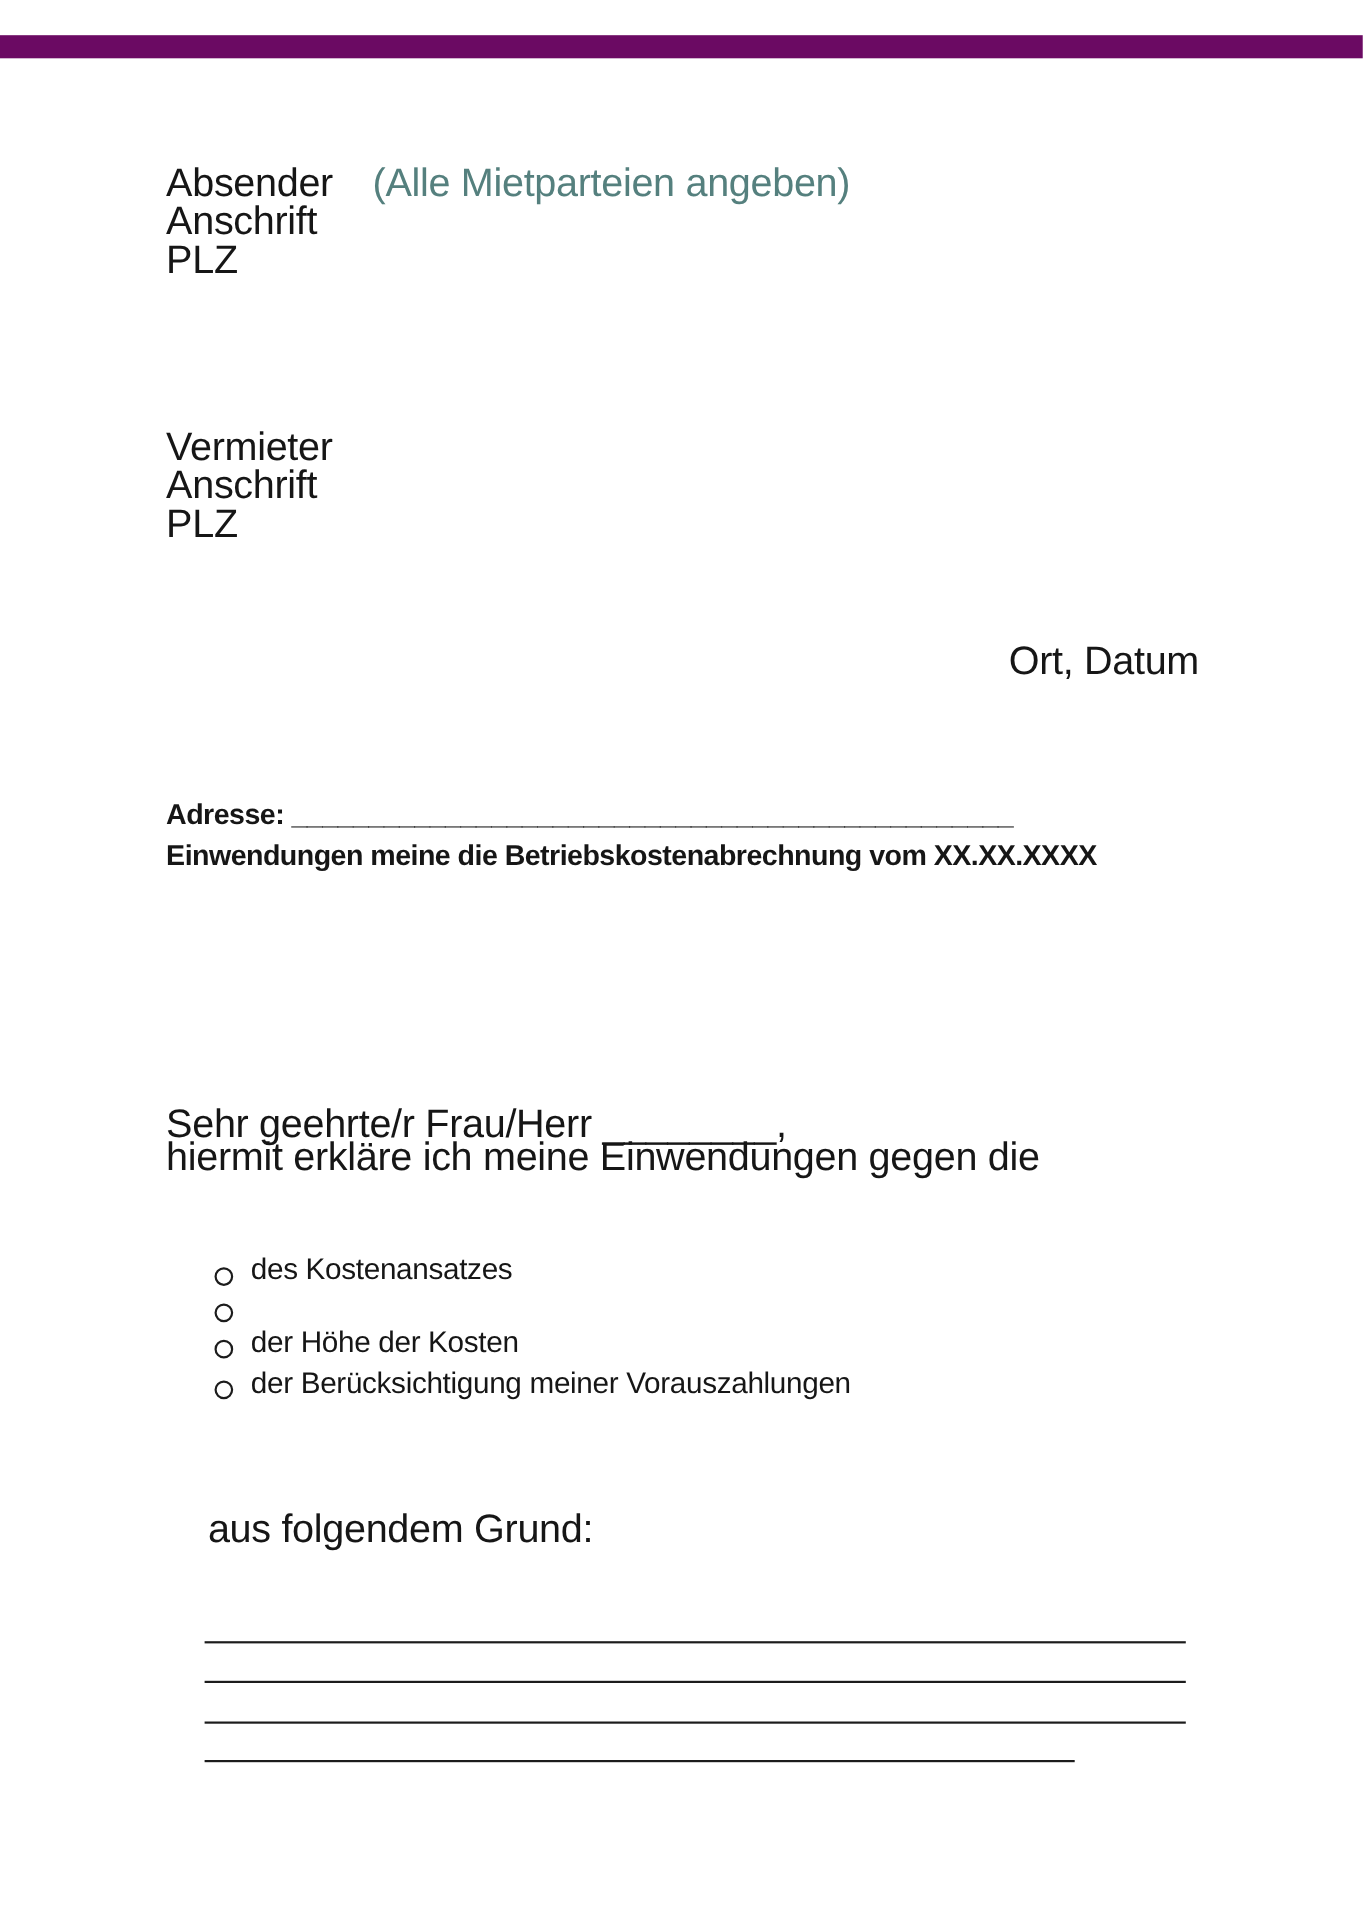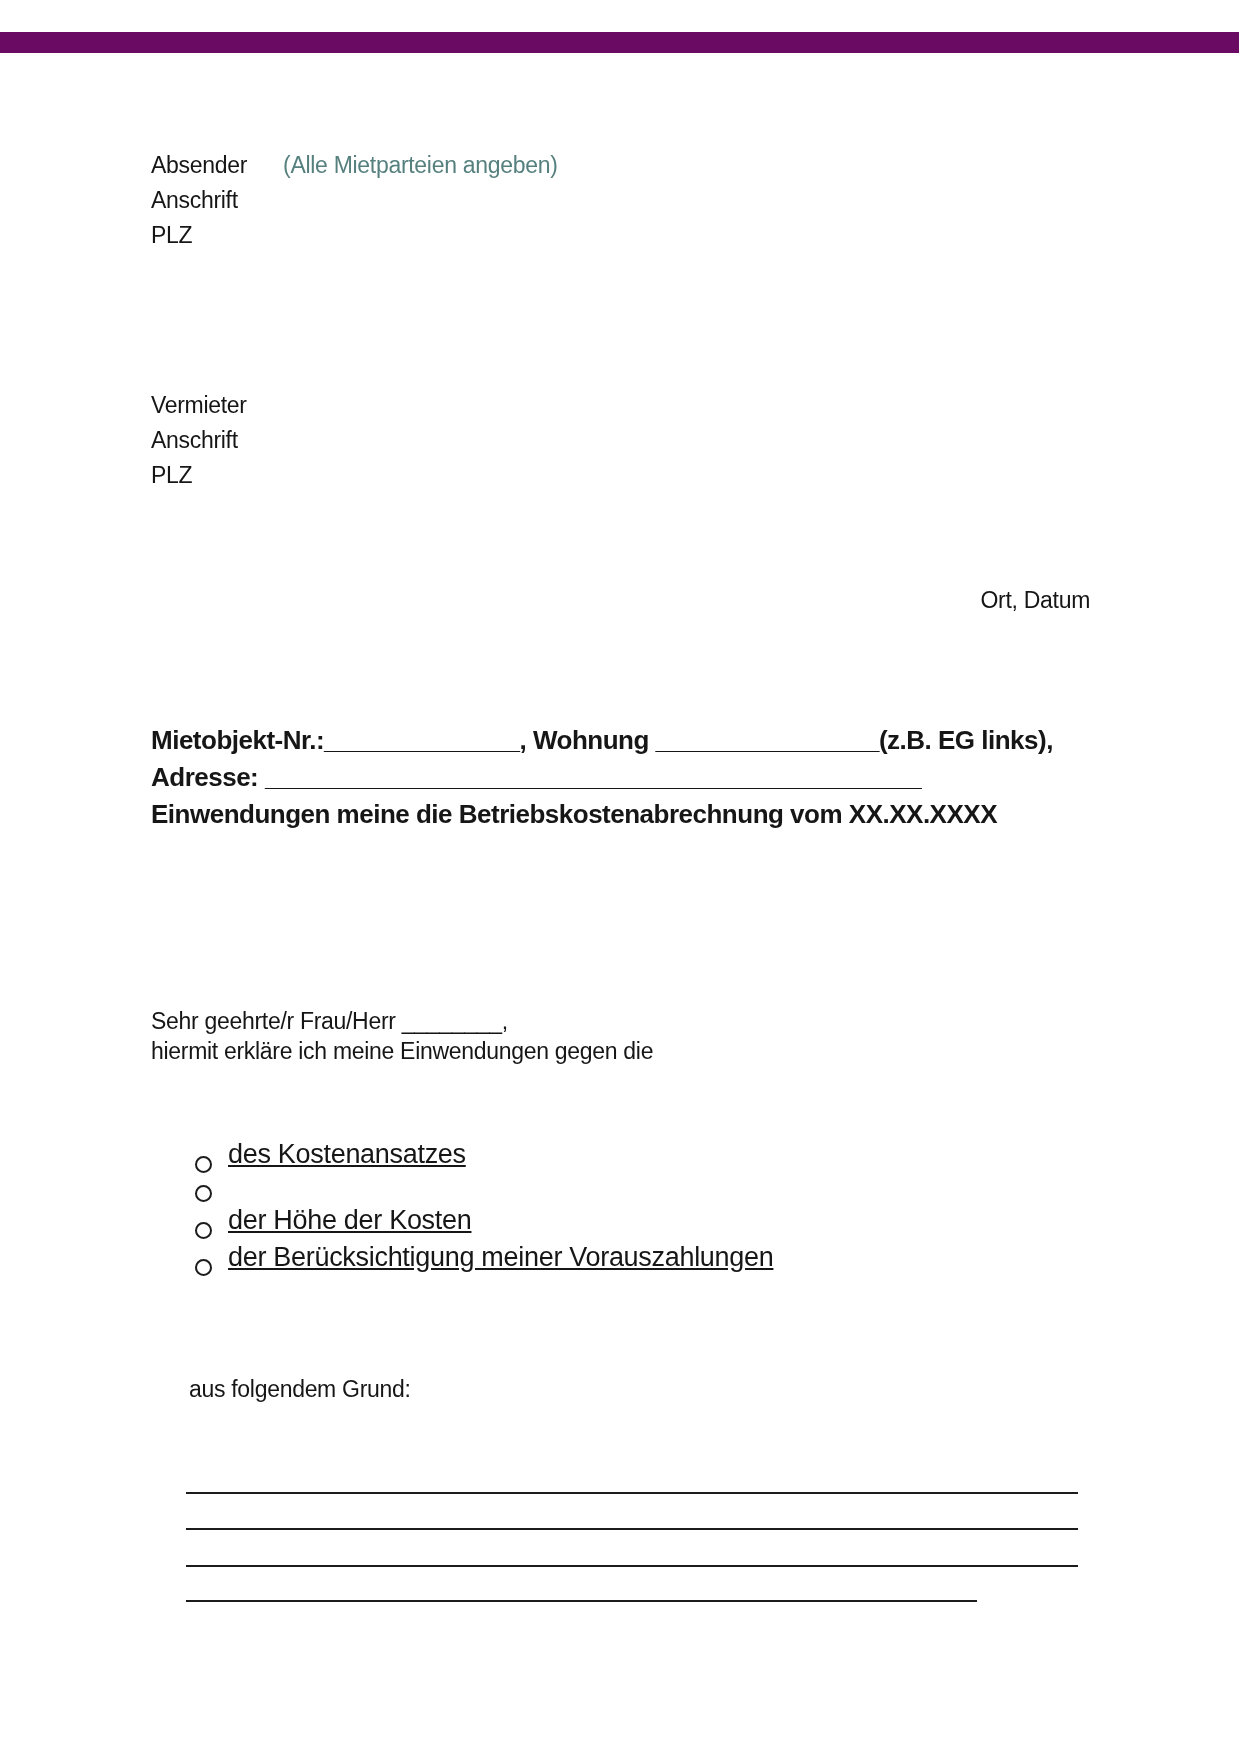--- a/index.html
+++ b/index.html
@@ -20,21 +20,21 @@
   .accent-bar {
     position: absolute;
     left: 0;
     top: 32px;
     width: 100%;
     height: 21px;
     background: var(--accent, #6B0A63);
   }
   .blk {
     position: absolute;
-    font-size: 23px;
+    font-size: 36px;
     line-height: 35px;
     white-space: nowrap;
   }
   .teal {
     color: var(--teal, #55807E);
   }
   .hint-tab { margin-left: 36px; }
   .sender-block   { left: 151px; top: 148px; }
   .landlord-block { left: 151px; top: 388px; }
   .date-line      { top: 583px; right: 149px; }
@@ -47,21 +47,21 @@
   .intro-block { left: 151px; top: 1034px; }
   .checklist {
     position: absolute;
     left: 195px; top: 1136px;
     margin: 0; padding: 0;
     list-style: none;
     font-size: 27px;
     line-height: 37px;
     white-space: nowrap;
   }
-  .checklist li { display: flex; align-items: flex-end; text-decoration: underline; }
+  .checklist li { display: flex; align-items: center; }
   .tickbox {
     flex: 0 0 auto;
     width: 13px; height: 13px;
     margin-top: 12px;
     margin-right: 16px;
     border: 2px solid #1c1c1c;
     border-radius: 50%;
     background: transparent;
   }
   .reason-label { left: 189px; top: 1372px; }
@@ -93,21 +93,20 @@
 
   <div class="blk landlord-block">
     <div>Vermieter</div>
     <div>Anschrift</div>
     <div>PLZ</div>
   </div>
 
   <div class="blk date-line">Ort, Datum</div>
 
   <div class="blk subject-block">
-    <div>Mietobjekt-Nr.:______________, Wohnung ________________(z.B. EG links),</div>
     <div>Adresse: _______________________________________________</div>
     <div>Einwendungen meine die Betriebskostenabrechnung vom XX.XX.XXXX</div>
   </div>
 
   <div class="blk salutation">Sehr geehrte/r Frau/Herr ________,</div>
 
   <div class="blk intro-block">
     <div>hiermit erkläre ich meine Einwendungen gegen die</div>
   </div>
 

